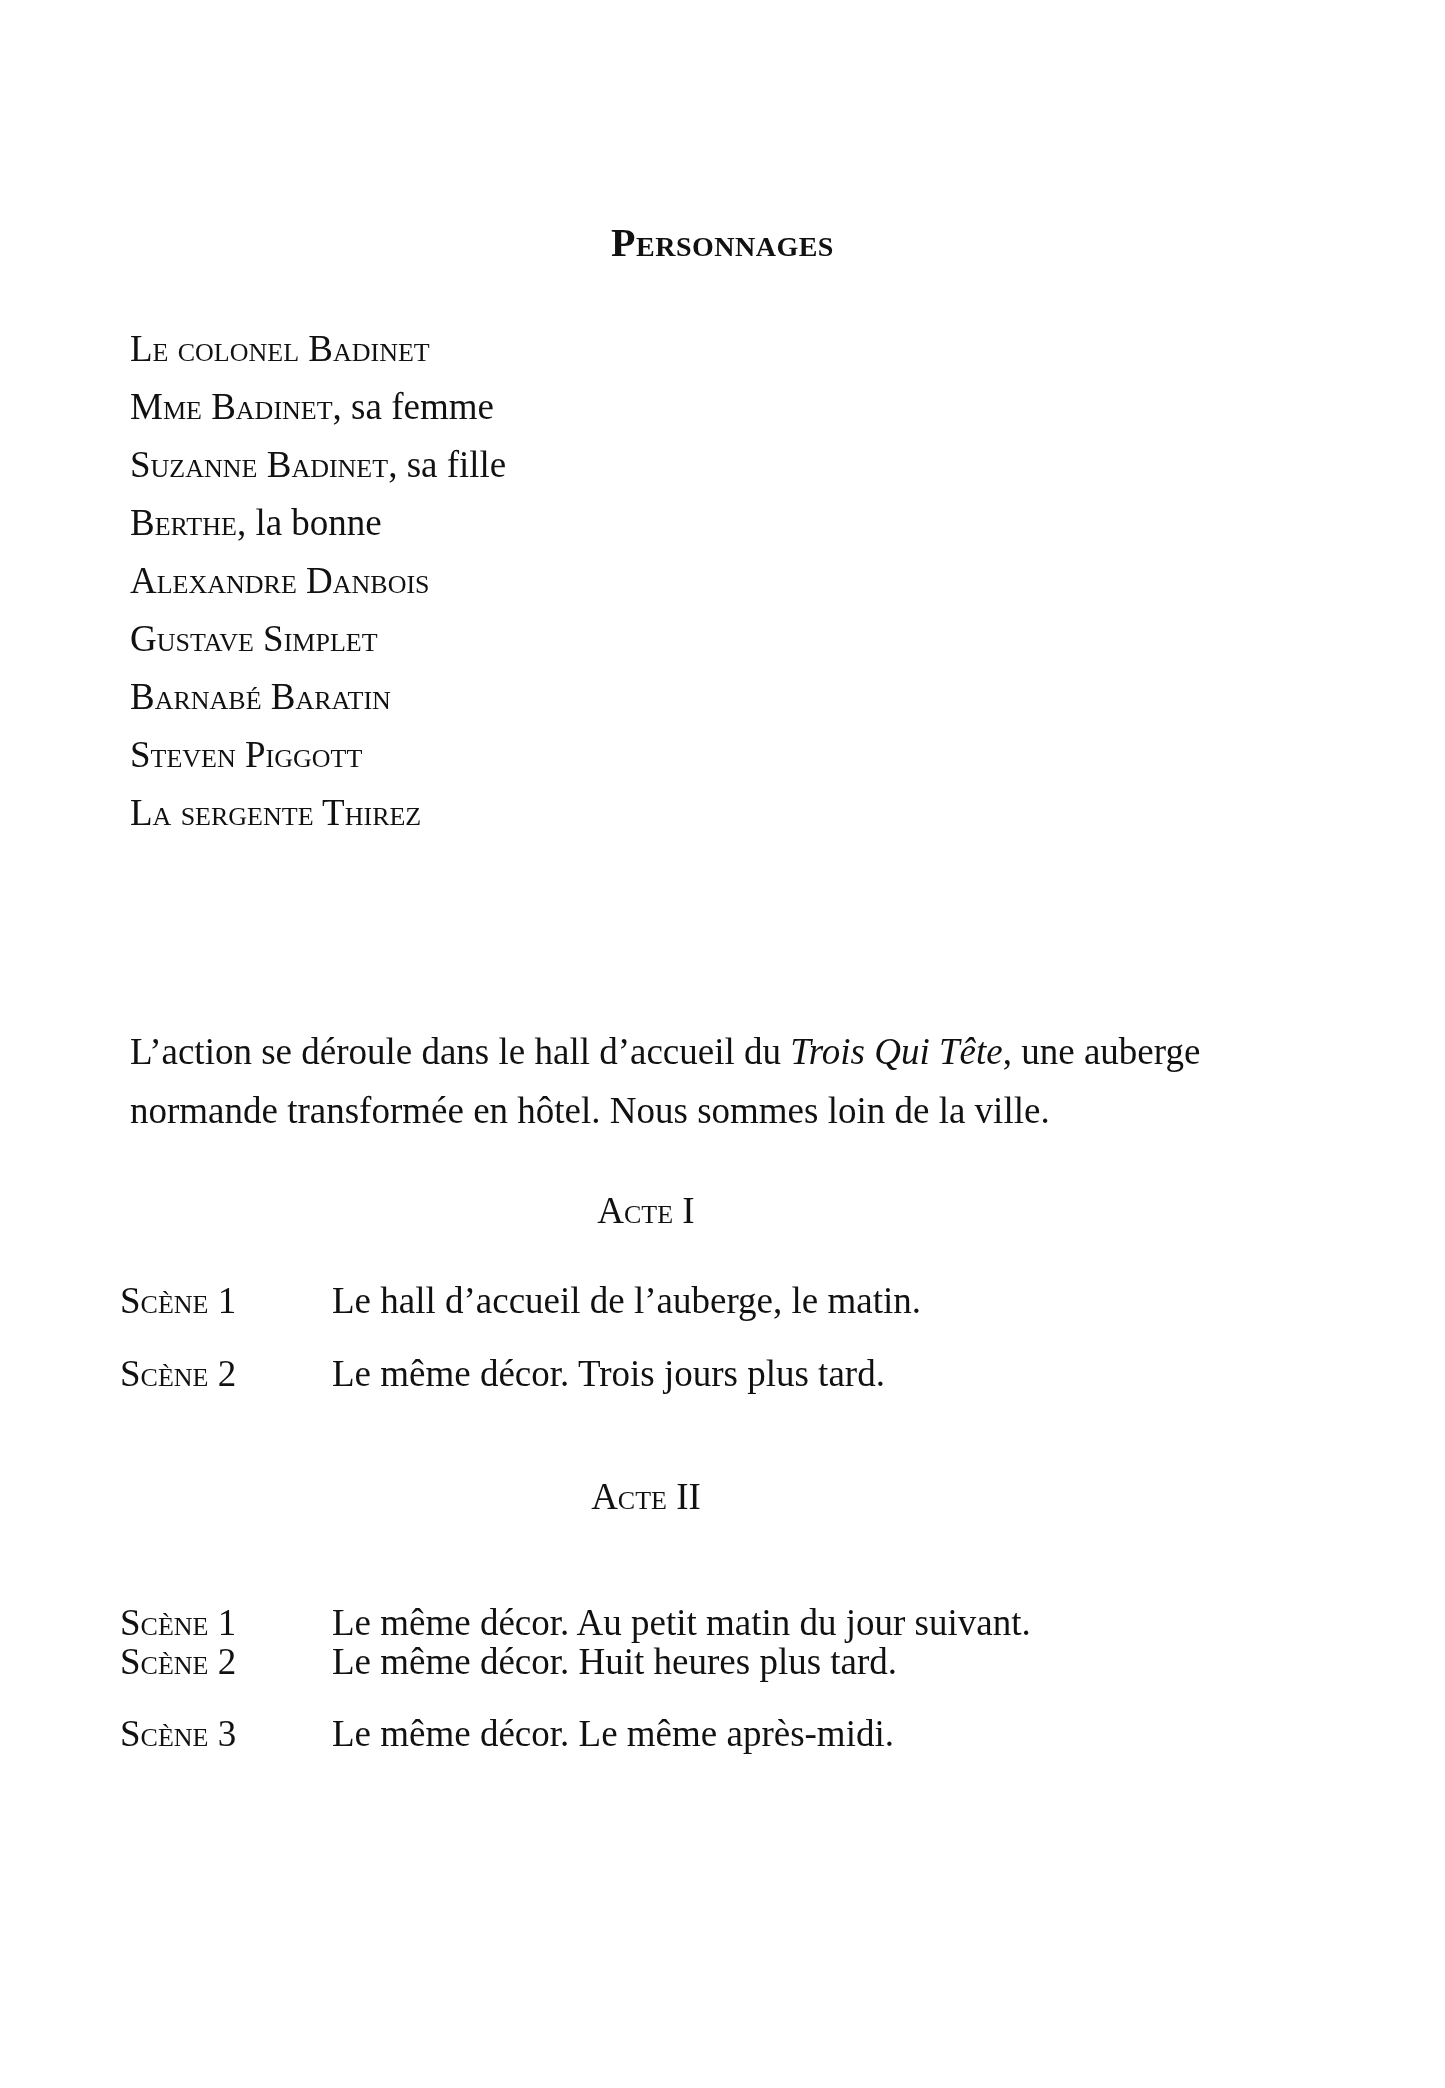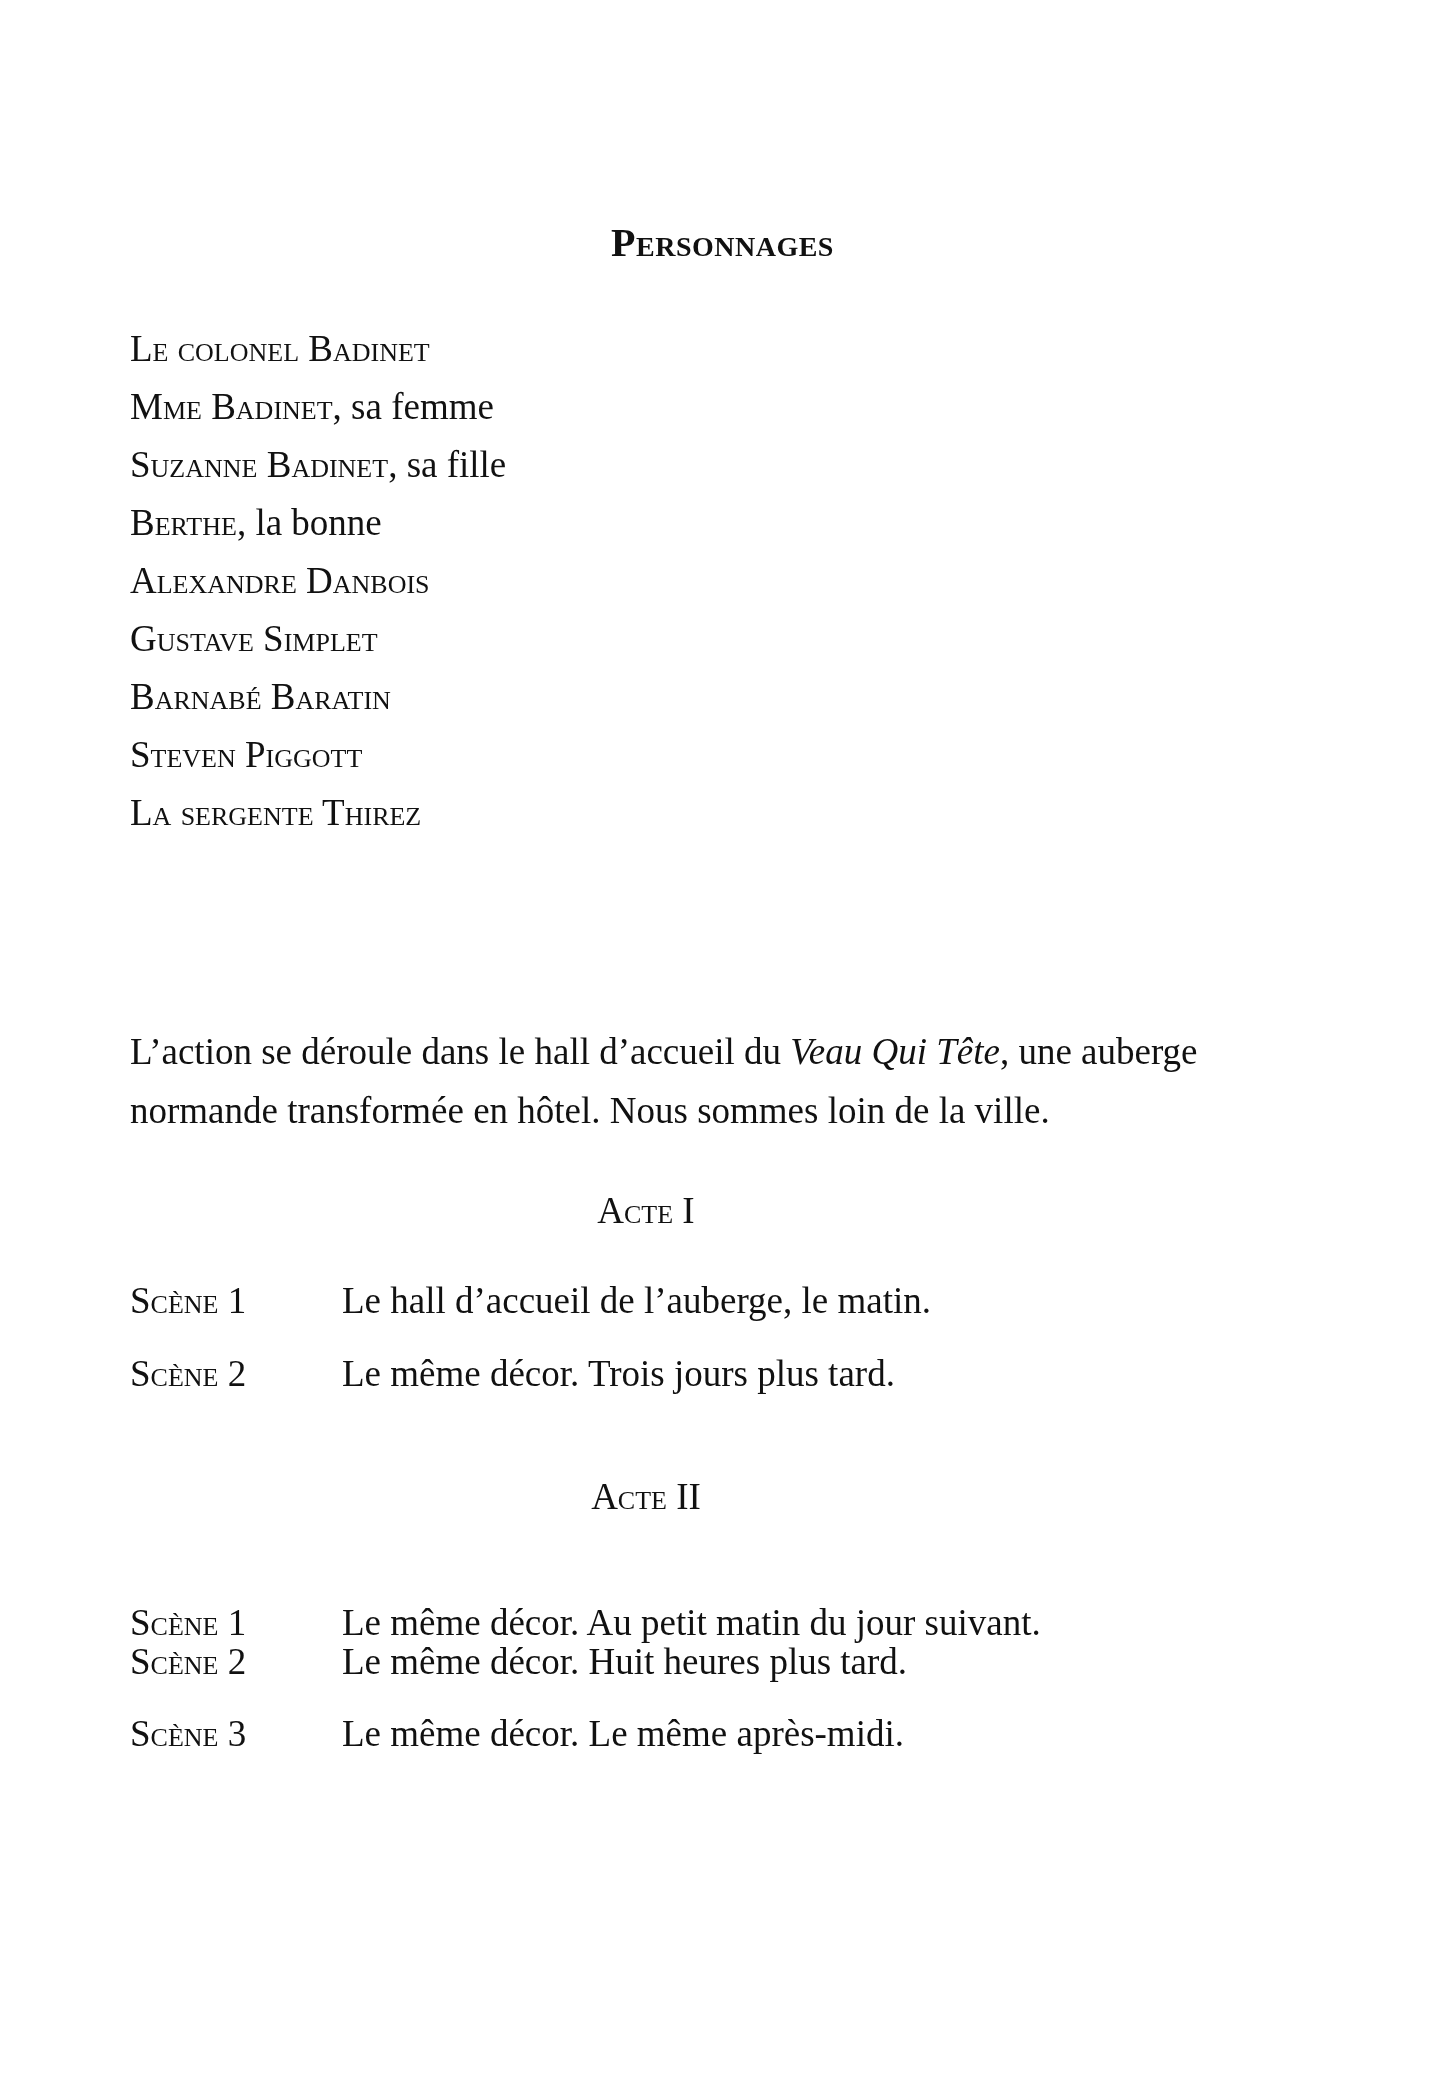--- a/index.html
+++ b/index.html
@@ -59,21 +59,21 @@
       position: absolute;
       left: 0;
       width: 1292px;
       text-align: center;
       font-size: 37px;
       line-height: 50px;
       font-variant: small-caps;
     }
     .scene-row {
       position: absolute;
-      left: 130px;
+      left: 120px;
       width: 1200px;
       font-size: 37px;
       line-height: 50px;
       white-space: nowrap;
     }
     .scene-label {
       display: inline-block;
       width: 212px;
       font-variant: small-caps;
     }
@@ -93,21 +93,21 @@
     <li><span class="sc">Mme Badinet</span><span>, sa femme</span></li>
     <li><span class="sc">Suzanne Badinet</span><span>, sa fille</span></li>
     <li><span class="sc">Berthe</span><span>, la bonne</span></li>
     <li><span class="sc">Alexandre Danbois</span><span></span></li>
     <li><span class="sc">Gustave Simplet</span><span></span></li>
     <li><span class="sc">Barnabé Baratin</span><span></span></li>
     <li><span class="sc">Steven Piggott</span><span></span></li>
     <li><span class="sc">La sergente Thirez</span><span></span></li>
   </ul>
 
-  <p class="setting"><span>L’action se déroule dans le hall d’accueil du </span><em>Veau Qui Tête</em><span>, une auberge normande transformée en hôtel. Nous sommes loin de la ville.</span></p>
+  <p class="setting"><span>L’action se déroule dans le hall d’accueil du </span><em>Trois Qui Tête</em><span>, une auberge normande transformée en hôtel. Nous sommes loin de la ville.</span></p>
 
   <div class="act-title" style="top:1186px;">Acte I</div>
 
   <div class="scene-row" style="top:1276px;">
     <span class="scene-label">Scène 1</span><span class="scene-desc">Le hall d’accueil de l’auberge, le matin.</span>
   </div>
   <div class="scene-row" style="top:1349px;">
     <span class="scene-label">Scène 2</span><span class="scene-desc">Le même décor. Trois jours plus tard.</span>
   </div>
 

